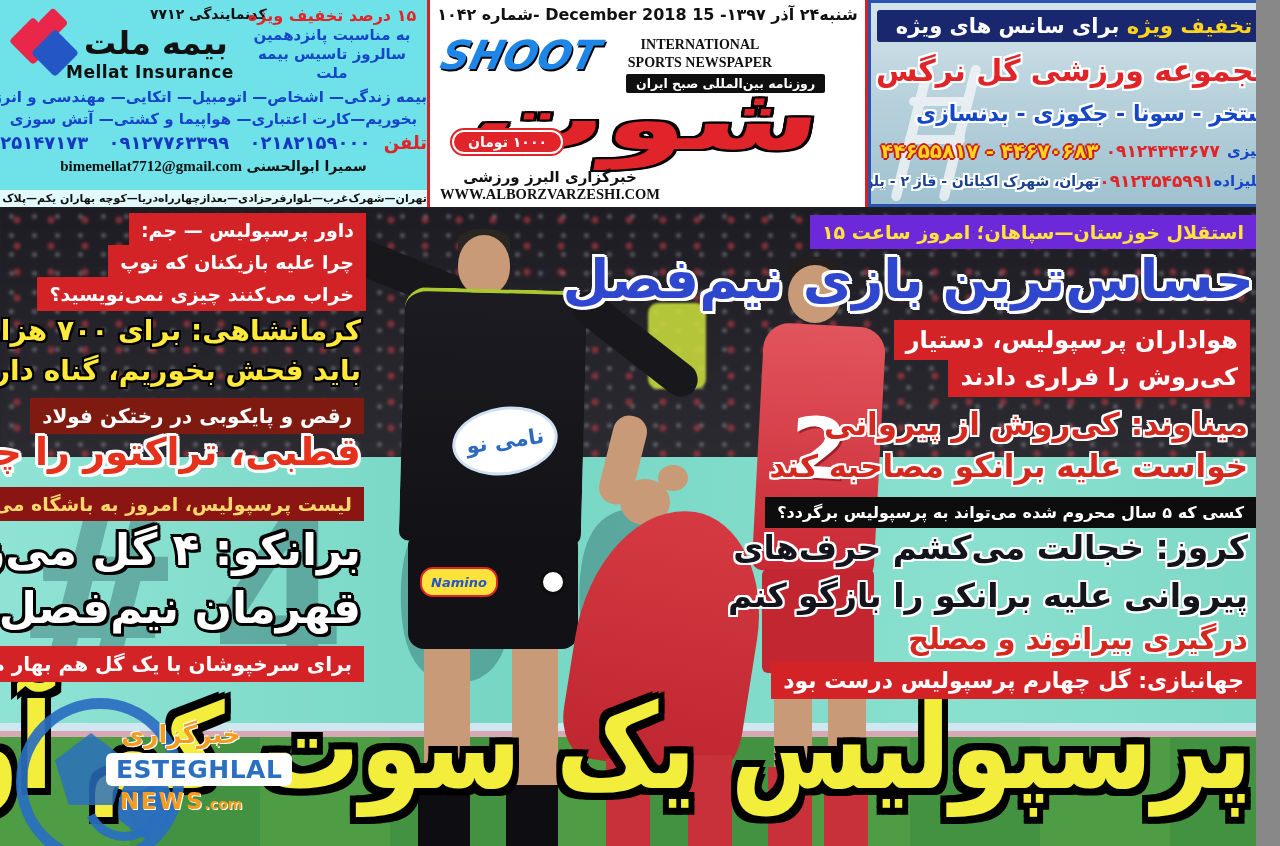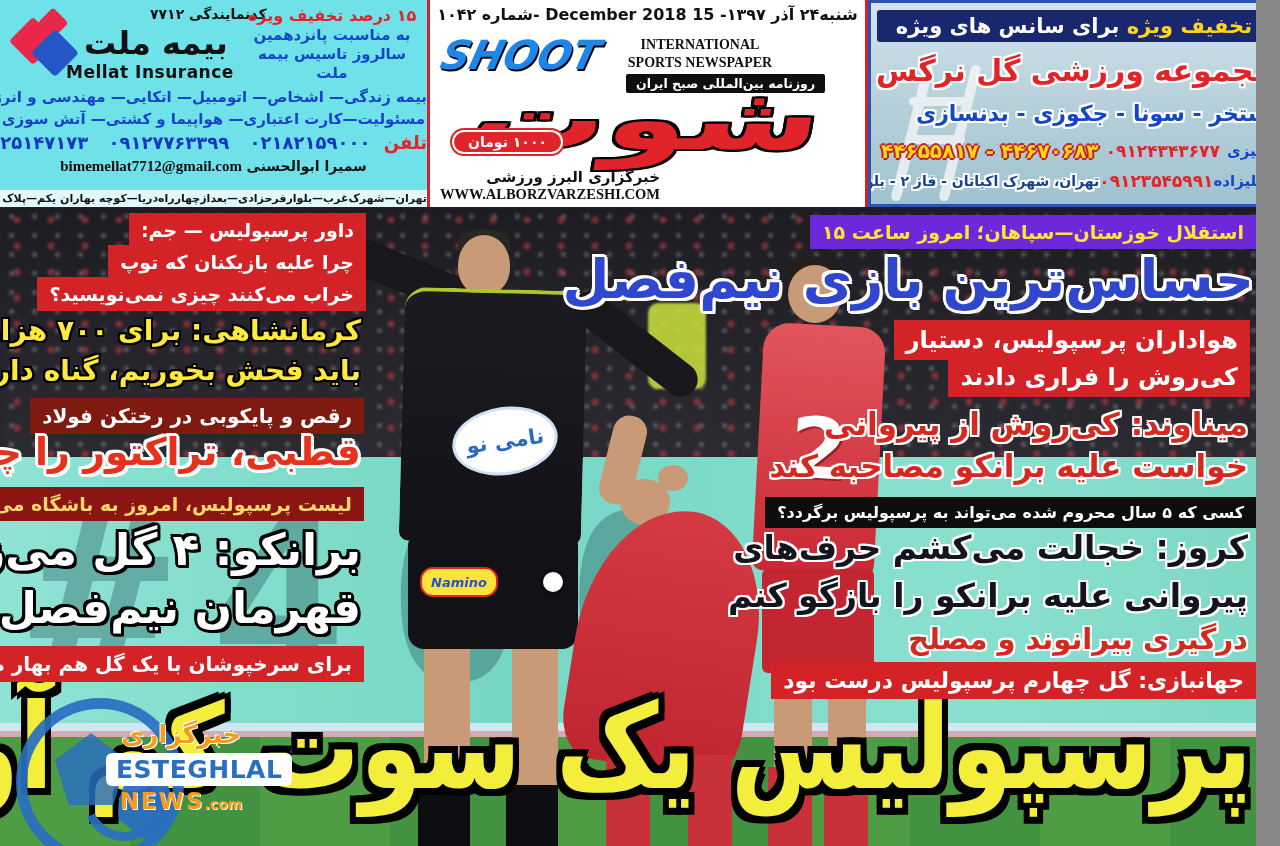--- a/index.html
+++ b/index.html
@@ -46,21 +46,21 @@
   .mh-shoot-en{left:12px;top:32px;font-size:40px;font-weight:900;font-style:italic;color:#1d86e8;
                transform:skewX(-14deg);text-shadow:1.5px 1.5px 0 #000;}
   .mh-intl{left:185px;top:36px;width:170px;text-align:center;font-family:"Liberation Serif",serif;
            font-size:14px;font-weight:bold;color:#111;line-height:1.25;}
   .mh-tagfa{left:196px;top:74px;background:#0f0f0f;color:#fff;font-size:12.5px;font-weight:bold;
             padding:2px 10px;border-radius:2px;}
   .mh-shoot-fa{left:0;top:76px;width:100%;text-align:center;font-size:86px;font-weight:900;color:#e1242a;
                line-height:1;transform:scaleX(1.55) skewX(-6deg);transform-origin:center;}
   .mh-price{left:22px;top:130px;background:#e1242a;border:2px solid #fff;border-radius:14px;
             color:#fff;font-size:14px;font-weight:900;padding:2px 14px;box-shadow:0 0 0 2px #e1242a;}
-  .mh-bl{left:10px;bottom:4px;text-align:right;}
+  .mh-bl{left:10px;bottom:4px;text-align:center;}
   .mh-bl .fa{font-size:15px;font-weight:900;color:#111;}
   .mh-bl .web{font-family:"Liberation Serif",serif;font-size:14.5px;font-weight:bold;color:#111;}
   .mh-br{right:8px;bottom:4px;text-align:center;}
   .mh-br .tg-row{display:flex;align-items:center;gap:6px;justify-content:flex-start;}
   .tg-ic{width:24px;height:24px;border-radius:50%;background:#37a8e0;position:relative;flex:none;}
   .tg-ic:before{content:"";position:absolute;left:6px;top:8px;width:0;height:0;
                 border-left:11px solid #fff;border-top:4px solid transparent;border-bottom:5px solid transparent;}
   .mh-br .tg{font-size:15px;font-weight:900;color:#111;}
   .mh-br .gm{font-family:"Liberation Serif",serif;font-size:15px;font-weight:bold;color:#111;}
   
@@ -188,21 +188,21 @@
       </div>
       <div class="abs mel-code nw" dir="rtl">کدنمایندگی ۷۷۱۲</div>
       <div class="abs mel-brand-fa nw" dir="rtl">بیمه ملت</div>
       <div class="abs mel-brand-en nw">Mellat Insurance</div>
       <div class="abs mel-promo" dir="rtl">
         <div class="l1">۱۵ درصد تخفیف ویژه</div>
         <div class="l2">به مناسبت پانزدهمین</div>
         <div class="l3">سالروز تاسیس بیمه ملت</div>
       </div>
       <div class="abs mel-srv nw" style="top:88px;" dir="rtl">بیمه زندگی— اشخاص— اتومبیل— اتکایی— مهندسی و انرژی</div>
-      <div class="abs mel-srv nw" style="top:110px;" dir="rtl">مسئولیت—کارت اعتباری— هواپیما و کشتی— آتش سوزی</div>
+      <div class="abs mel-srv nw" style="top:110px;" dir="rtl">بخوریم—کارت اعتباری— هواپیما و کشتی— آتش سوزی</div>
       <div class="abs mel-phones nw" dir="rtl">
         <span class="lbl">تلفن</span>
         <span class="num">۰۲۱۸۲۱۵۹۰۰۰</span>
         <span class="num">۰۹۱۲۷۷۶۳۳۹۹</span>
         <span class="num">۰۹۱۲۵۱۴۷۱۷۳</span>
       </div>
       <div class="abs mel-mailrow nw" dir="rtl">
         <span class="b">سمیرا ابوالحسنی</span>
         <span class="mail" dir="ltr">bimemellat7712@gmail.com</span>
       </div>

